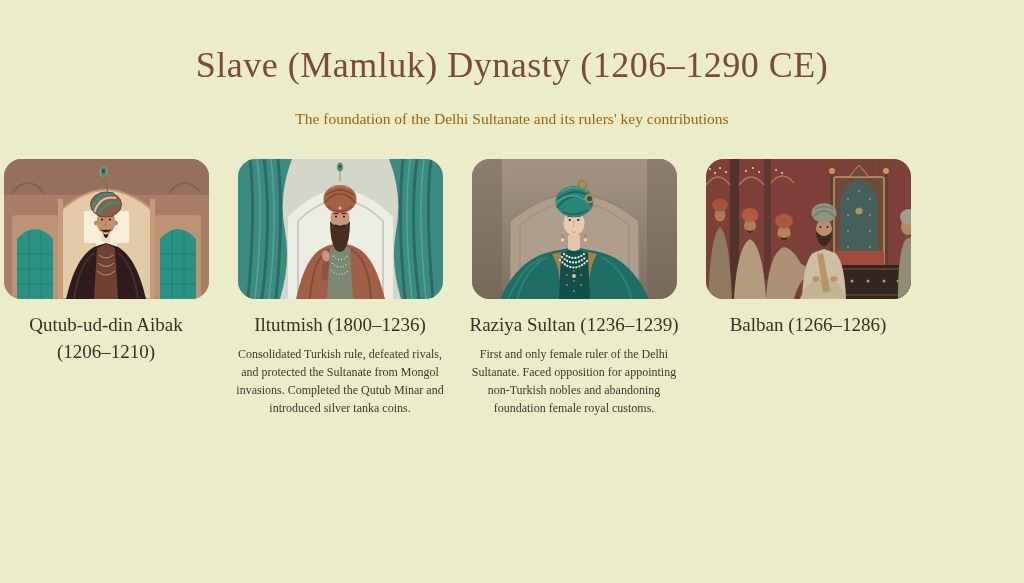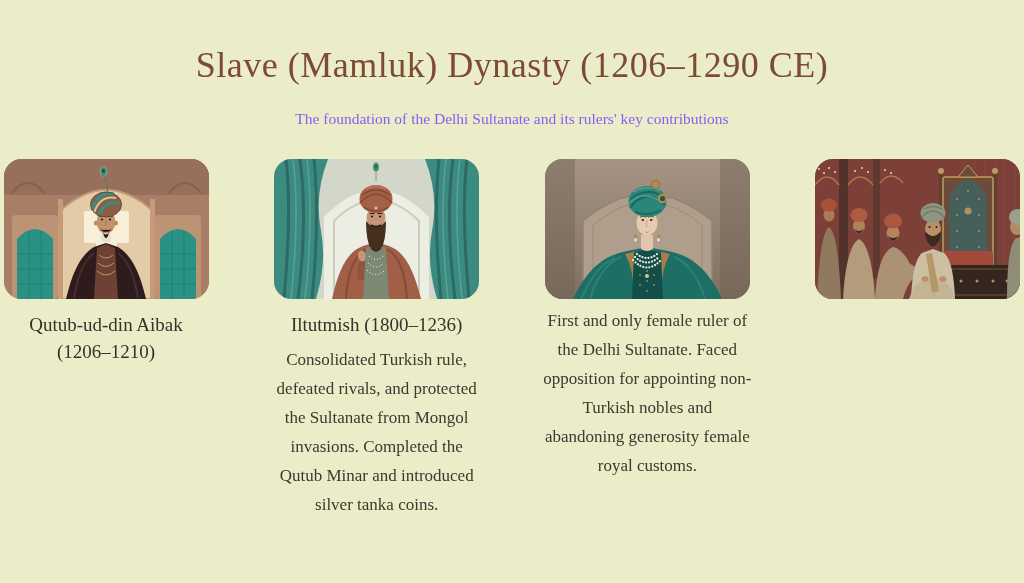--- a/index.html
+++ b/index.html
@@ -14,47 +14,47 @@
     margin: 0; padding-top: 44px;
     text-align: center;
     font-size: 36px; font-weight: 400;
     letter-spacing: 0.5px;
     color: #7d4a38;
   }
   .page-subtitle {
     margin: 0; margin-top: 24px;
     text-align: center;
     font-size: 15.5px;
-    color: #8b5cf6;
+    color: #a16207;
   }
   .cards {
     margin-top: 31px;
     display: flex;
-    justify-content: space-between;
+    justify-content: flex-start;
     gap: 22px;
   }
   .card { width: 212px; display: flex; flex-direction: column; }
   .card-image {
     width: 205px; height: 140px;
     margin: 0 auto;
     border-radius: 18px;
     overflow: hidden;
     background: #9c8575;
   }
   .card-image svg { display: block; width: 205px; height: 140px; }
   .card-title {
     margin-top: 12px;
     text-align: center;
     font-size: 19px; line-height: 27px;
     color: #33332b;
   }
   .card-desc {
     margin-top: 7px;
     text-align: center;
-    font-size: 17px; line-height: 29px;
+    font-size: 12px; line-height: 18px;
     color: #3a3a30;
   }
 </style>
 </head>
 <body>
 
 <div class="slide">
 
   <h1 class="page-title">Slave (Mamluk) Dynasty (1206–1290 CE)</h1>
   <div class="page-subtitle">The foundation of the Delhi Sultanate and its rulers' key contributions</div>
@@ -186,21 +186,22 @@
           <circle cx="113.5" cy="77" r="1.8" fill="#b08a4e"></circle>
             <circle cx="113.5" cy="81" r="1.4" fill="#f0e9dc"></circle>
           <ellipse cx="102.5" cy="42.5" rx="19" ry="15.5" fill="#2a867a"></ellipse>
           <path d="M85,49 Q100,28 120,46 M86,40 Q102,27 119,38 M90,53 Q103,58 116,51" fill="none" stroke="#1e675d" stroke-width="1.8"></path>
           <path d="M89,33 Q102,25 115,32 M84,45 Q95,31 113,41" fill="none" stroke="#4aa093" stroke-width="1.5"></path>
           <circle cx="110.5" cy="25.5" r="4.2" fill="#b08a4e" stroke="#8a6436" stroke-width="0.8"></circle>
           <circle cx="117.5" cy="39.5" r="4.8" fill="#b08a4e"></circle>
           <circle cx="117.5" cy="39.5" r="2.6" fill="#1d5a50"></circle>
         </svg>
       </div>
-      <div class="card-desc">First and only female ruler of the Delhi Sultanate. Faced opposition for appointing non-Turkish nobles and abandoning generosity female royal customs.</div>
+      <div class="card-title">Raziya Sultan (1236–1239)</div>
+      <div class="card-desc">First and only female ruler of the Delhi Sultanate. Faced opposition for appointing non-Turkish nobles and abandoning foundation female royal customs.</div>
     </div>
 
     <div class="card">
       <div class="card-image" role="img" aria-label="court-scene-of-balban-on-throne-with-courtiers">
         <svg viewBox="0 0 205 140" xmlns="http://www.w3.org/2000/svg">
           <rect width="205" height="140" fill="#7c4038"></rect>
           <path d="M150,0 V140 M160,0 V140 M170,0 V140 M180,0 V140 M190,0 V140 M200,0 V140" stroke="#8d4d44" stroke-width="1" opacity="0.5"></path>
           <rect x="24" y="0" width="9" height="140" fill="#52332b"></rect>
           <rect x="58" y="0" width="7" height="120" fill="#5a382f" opacity="0.9"></rect>
           <path d="M0,26 Q12,10 24,26 M33,26 Q45,10 58,26 M65,24 Q76,10 88,24" fill="none" stroke="#c09055" stroke-width="1.5" opacity="0.7"></path>
@@ -265,16 +266,17 @@
           <circle cx="114.5" cy="68" r="1" fill="#241812"></circle>
           <circle cx="121.5" cy="68" r="1" fill="#241812"></circle>
           <path d="M110,72 Q110,84 118,88 Q126,84 126,72 Q122,77 118,77 Q114,77 110,72 Z" fill="#3c2b20"></path>
           <ellipse cx="118" cy="54" rx="12.5" ry="10" fill="#8e9583"></ellipse>
           <path d="M107,58 Q118,46 129,58 M109,50 Q118,45 127,50" fill="none" stroke="#6f7a66" stroke-width="1.3"></path>
           <path d="M192,140 C192,110 194,88 200,80 L205,78 V140 Z" fill="#8f8d76"></path>
           <ellipse cx="202" cy="68" rx="7" ry="8" fill="#b08a62"></ellipse>
           <ellipse cx="203" cy="58" rx="9" ry="8" fill="#9aa08c"></ellipse>
         </svg>
       </div>
+      <div class="card-title">Balban (1266–1286)</div>
     </div>
 
   </div>
 </div>
 
 </body></html>

